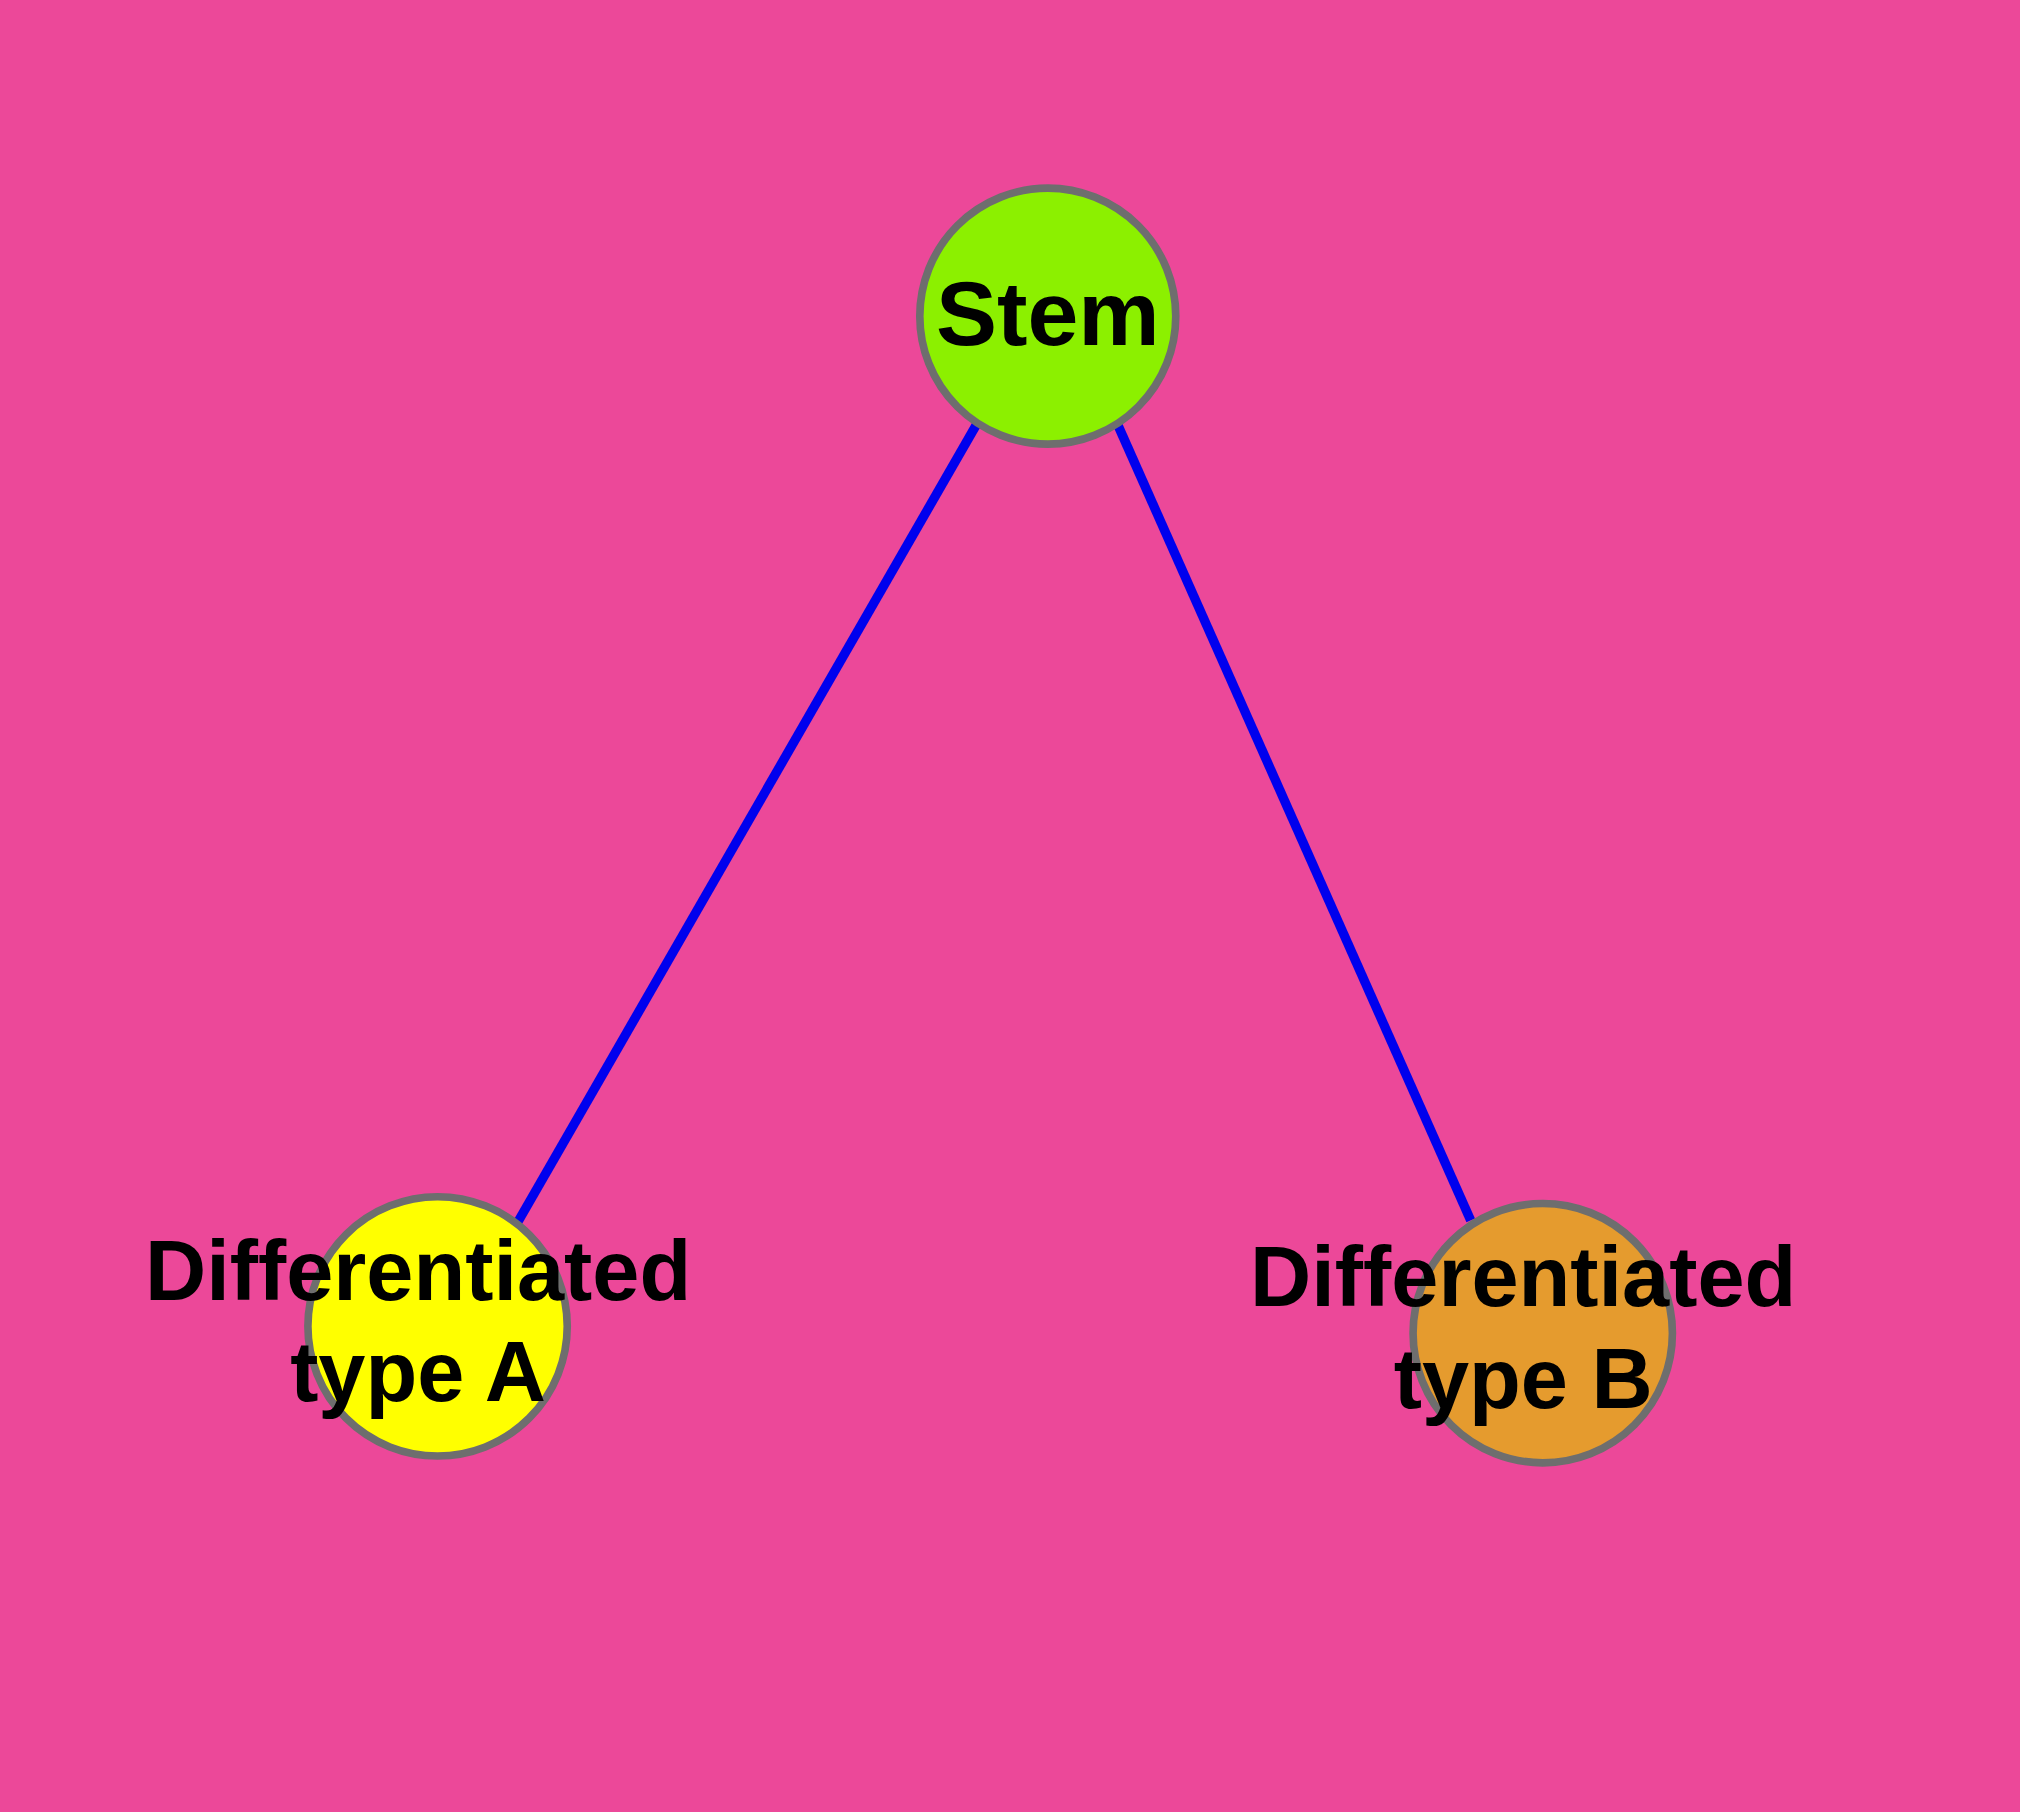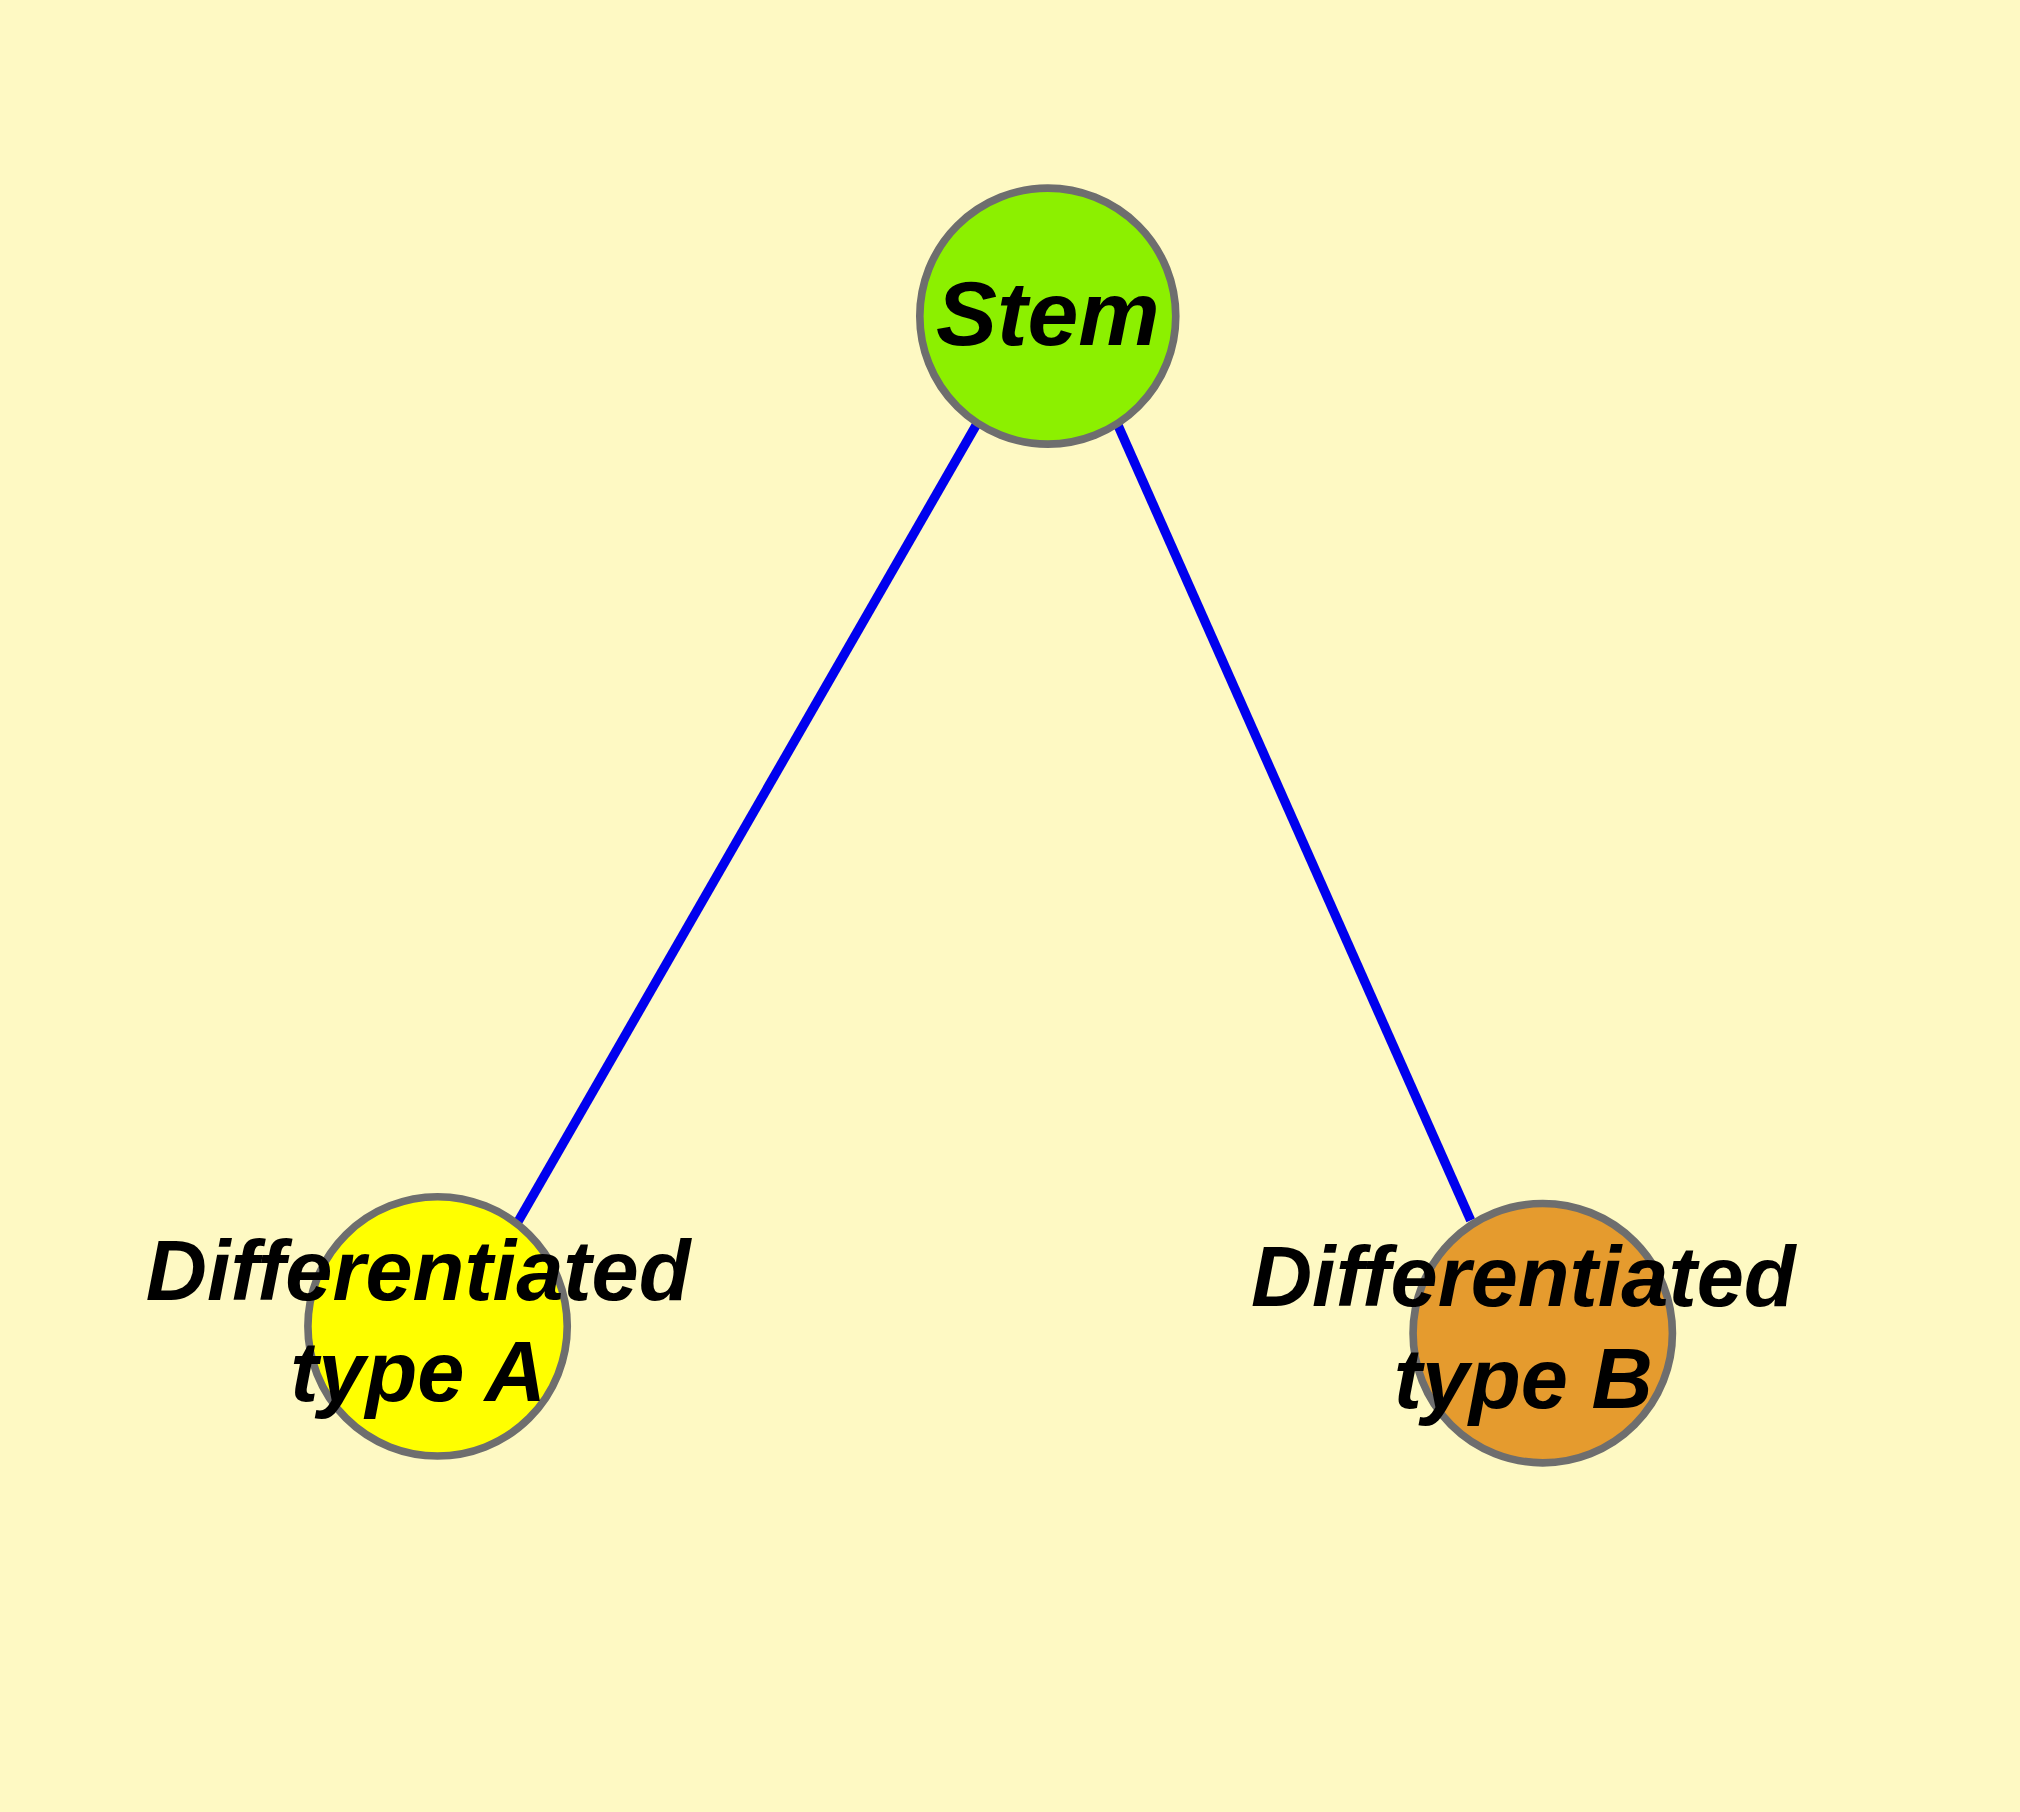--- a/index.html
+++ b/index.html
@@ -44,21 +44,21 @@
   .node-label-lg {
     font-size: 108px;
   }
   .node-label-sm {
     font-size: 100px;
   }
 </style>
 </head>
 <body>
 
-<div id="canvas" style="background: #fef9c3; font-style: italic;">
+<div id="canvas" style="background: #ec4899;">
   <svg id="graph-svg" viewBox="0 0 2384 2138">
 
     <g>
       <line class="edge-line" x1="1153" y1="499" x2="610" y2="1443" stroke="#0000ee"></line>
       <line class="edge-line" x1="1318" y1="500" x2="1735" y2="1440" stroke="#0000ee"></line>
     </g>
 
     <g>
 
       <g>

